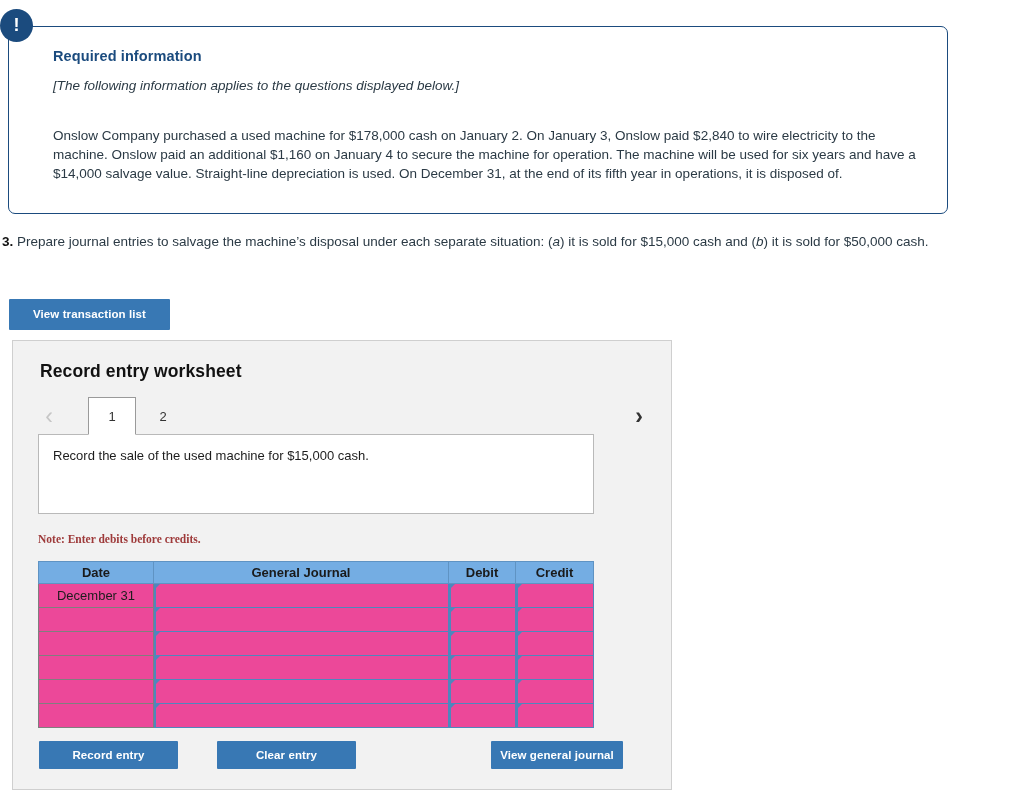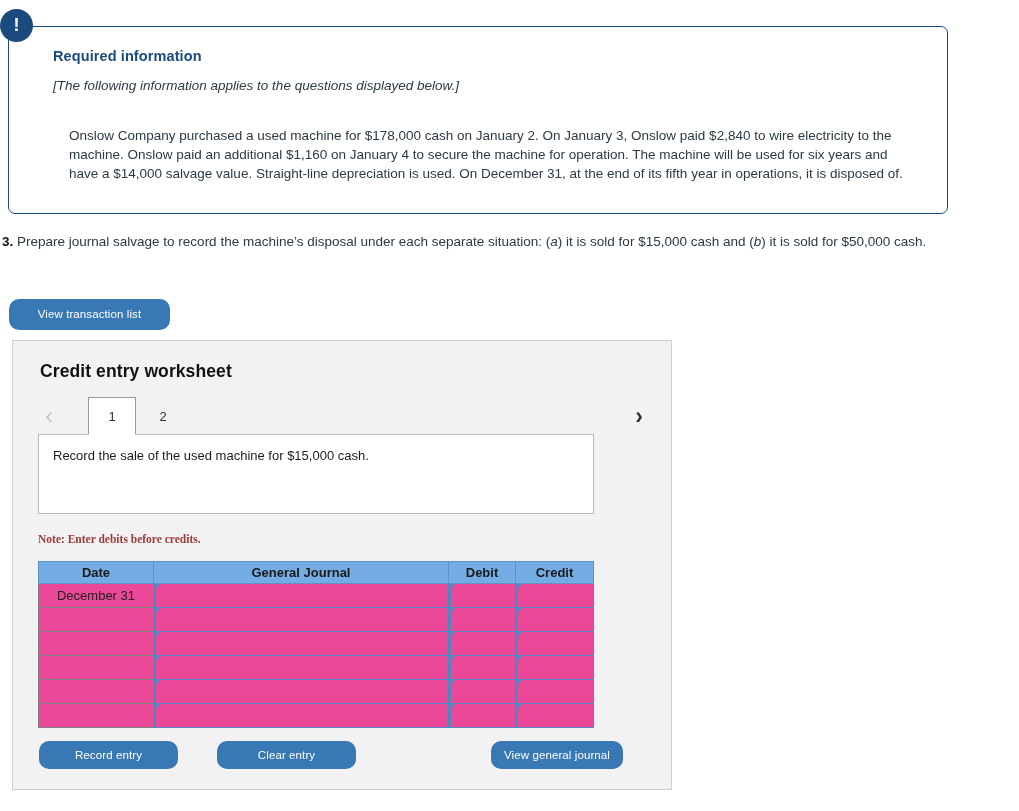--- a/index.html
+++ b/index.html
@@ -69,45 +69,45 @@
   .callout-italic {
     font-style: italic;
     font-size: 13.5px;
     color: #2b3a45;
     margin: 0 0 33px 0;
   }
   .callout-body {
     font-size: 13.5px;
     line-height: 1.42;
     color: #2b3a45;
-    margin: 16px;
+    margin: 0;
   }
 
   
   .question {
     position: absolute;
     left: 2px;
     top: 232px;
     width: 960px;
     font-size: 13.5px;
     line-height: 1.45;
     color: #2b3a45;
   }
   .question b { font-weight: bold; color: #111; }
   .question i { font-style: italic; }
 
   
   .btn {
     display: inline-block;
     background: #3878b4;
     color: #ffffff;
-    font-weight: normal;
+    font-weight: bold;
     font-size: 11.5px;
     border: none;
-    border-radius: 10px;
+    border-radius: 1px;
     text-align: center;
     cursor: pointer;
     font-family: "Liberation Sans", sans-serif;
     letter-spacing: 0.1px;
     padding: 0;
   }
   .btn-transaction {
     position: absolute;
     left: 9px;
     top: 299px;
@@ -310,28 +310,28 @@
   <div class="callout-box"></div>
   <div class="callout-badge">!</div>
   <div class="callout-inner">
     <div class="callout-title">Required information</div>
     <div class="callout-italic">[The following information applies to the questions displayed below.]</div>
     <div class="callout-body">Onslow Company purchased a used machine for $178,000 cash on January 2. On January 3, Onslow paid $2,840 to wire electricity to the machine. Onslow paid an additional $1,160 on January 4 to secure the machine for operation. The machine will be used for six years and have a $14,000 salvage value. Straight-line depreciation is used. On December 31, at the end of its fifth year in operations, it is disposed of.</div>
   </div>
 </div>
 
 <div class="question">
-  <b>3.</b><span> Prepare journal salvage to record the machine’s disposal under each separate situation: (</span><i>a</i><span>) it is sold for $15,000 cash and (</span><i>b</i><span>) it is sold for $50,000 cash.</span>
+  <b>3.</b><span> Prepare journal entries to salvage the machine’s disposal under each separate situation: (</span><i>a</i><span>) it is sold for $15,000 cash and (</span><i>b</i><span>) it is sold for $50,000 cash.</span>
 </div>
 
 <button class="btn btn-transaction">View transaction list</button>
 
 <div class="panel">
 
-  <div class="panel-title">Credit entry worksheet</div>
+  <div class="panel-title">Record entry worksheet</div>
 
   <div class="tabstrip">
     <div class="chev chev-left">‹</div>
     <div class="tab tab-active">
       <span>1</span>
     </div>
     <div class="tab tab-idle">
       <span>2</span>
     </div>
     <div class="chev chev-right">›</div>

